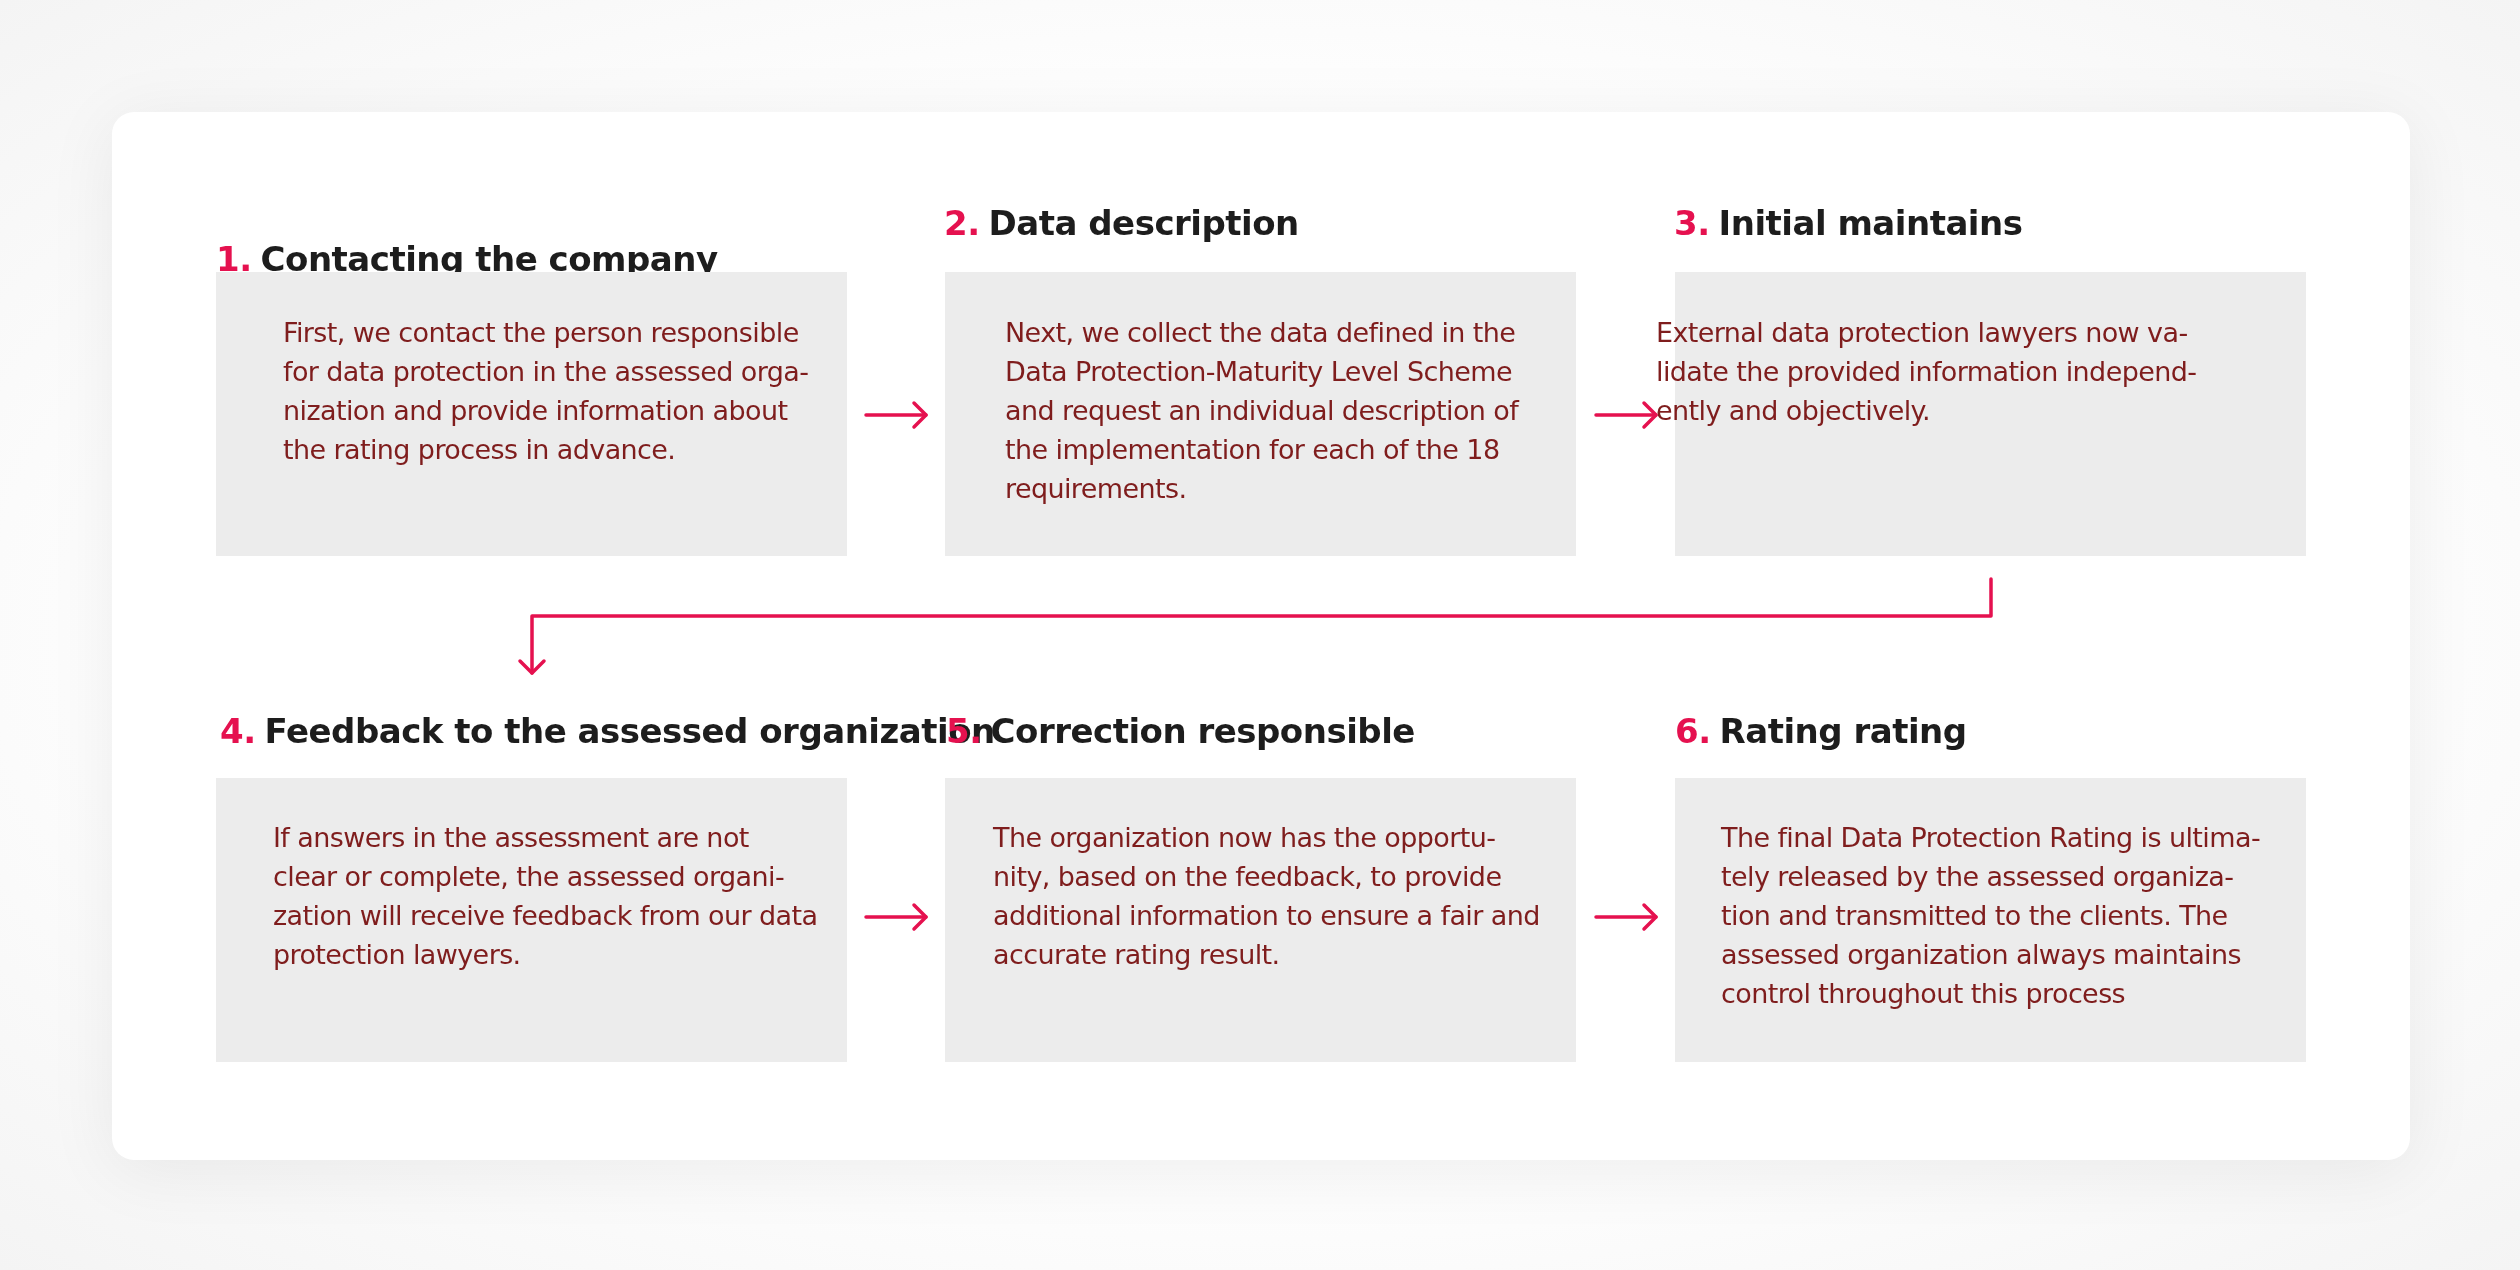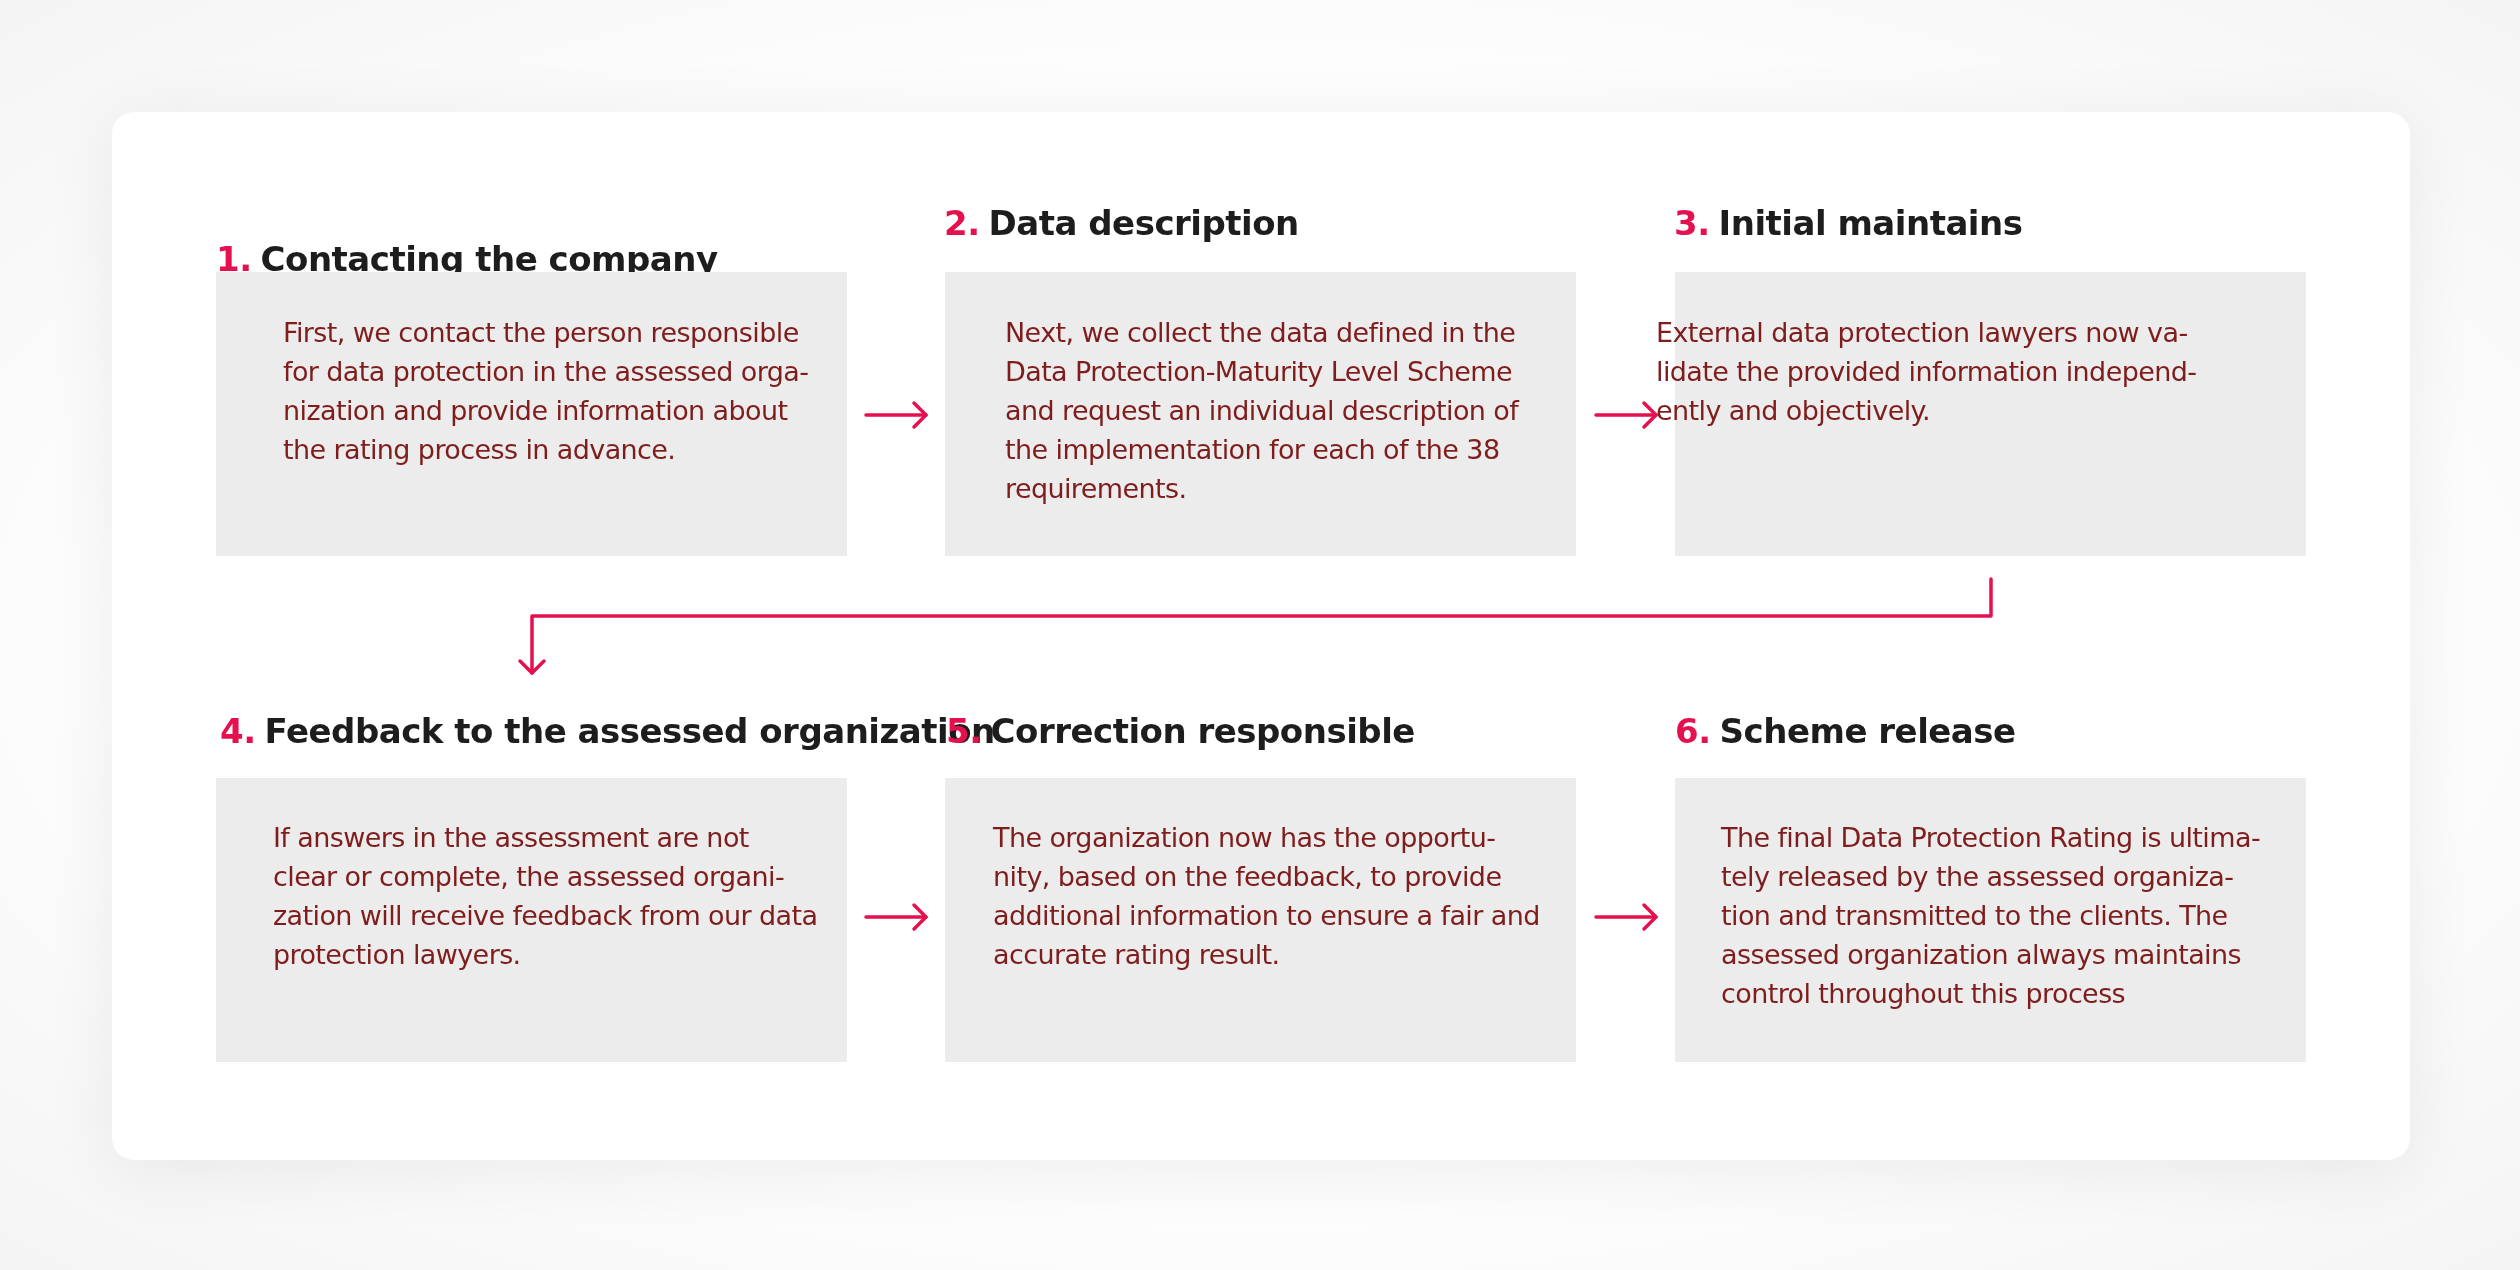--- a/index.html
+++ b/index.html
@@ -40,21 +40,21 @@
 <div class="step-text" style="left:283px; top:313px;">First, we contact the person responsible
 for data protection in the assessed orga-
 nization and provide information about
 the rating process in advance.</div>
 
 <div class="step-title" style="left:944px; top:203px;"><span class="step-num">2.</span><span>Data description</span></div>
 <div class="step-box" style="left:945px; top:272px;"></div>
 <div class="step-text" style="left:1005px; top:313px;">Next, we collect the data defined in the
 Data Protection-Maturity Level Scheme
 and request an individual description of
-the implementation for each of the 38
+the implementation for each of the 18
 requirements.</div>
 
 <div class="step-title" style="left:1674px; top:203px;"><span class="step-num">3.</span><span>Initial maintains</span></div>
 <div class="step-box" style="left:1675px; top:272px;"></div>
 <div class="step-text" style="left:1656px; top:313px;">External data protection lawyers now va-
 lidate the provided information independ-
 ently and objectively.</div>
 
 <div class="step-title" style="left:220px; top:711px;"><span class="step-num">4.</span><span>Feedback to the assessed organization</span></div>
 <div class="step-box" style="left:216px; top:778px;"></div>
@@ -63,21 +63,21 @@
 zation will receive feedback from our data
 protection lawyers.</div>
 
 <div class="step-title" style="left:946px; top:711px;"><span class="step-num">5.</span><span>Correction responsible</span></div>
 <div class="step-box" style="left:945px; top:778px;"></div>
 <div class="step-text" style="left:993px; top:818px;">The organization now has the opportu-
 nity, based on the feedback, to provide
 additional information to ensure a fair and
 accurate rating result.</div>
 
-<div class="step-title" style="left:1675px; top:711px;"><span class="step-num">6.</span><span>Scheme release</span></div>
+<div class="step-title" style="left:1675px; top:711px;"><span class="step-num">6.</span><span>Rating rating</span></div>
 <div class="step-box" style="left:1675px; top:778px;"></div>
 <div class="step-text" style="left:1721px; top:818px;">The final Data Protection Rating is ultima-
 tely released by the assessed organiza-
 tion and transmitted to the clients. The
 assessed organization always maintains
 control throughout this process</div>
 
 <svg class="connectors" viewBox="0 0 2520 1270">
   <g stroke="#e5114f" stroke-width="3.5" fill="none" stroke-linecap="round" stroke-linejoin="round">
     <g>

